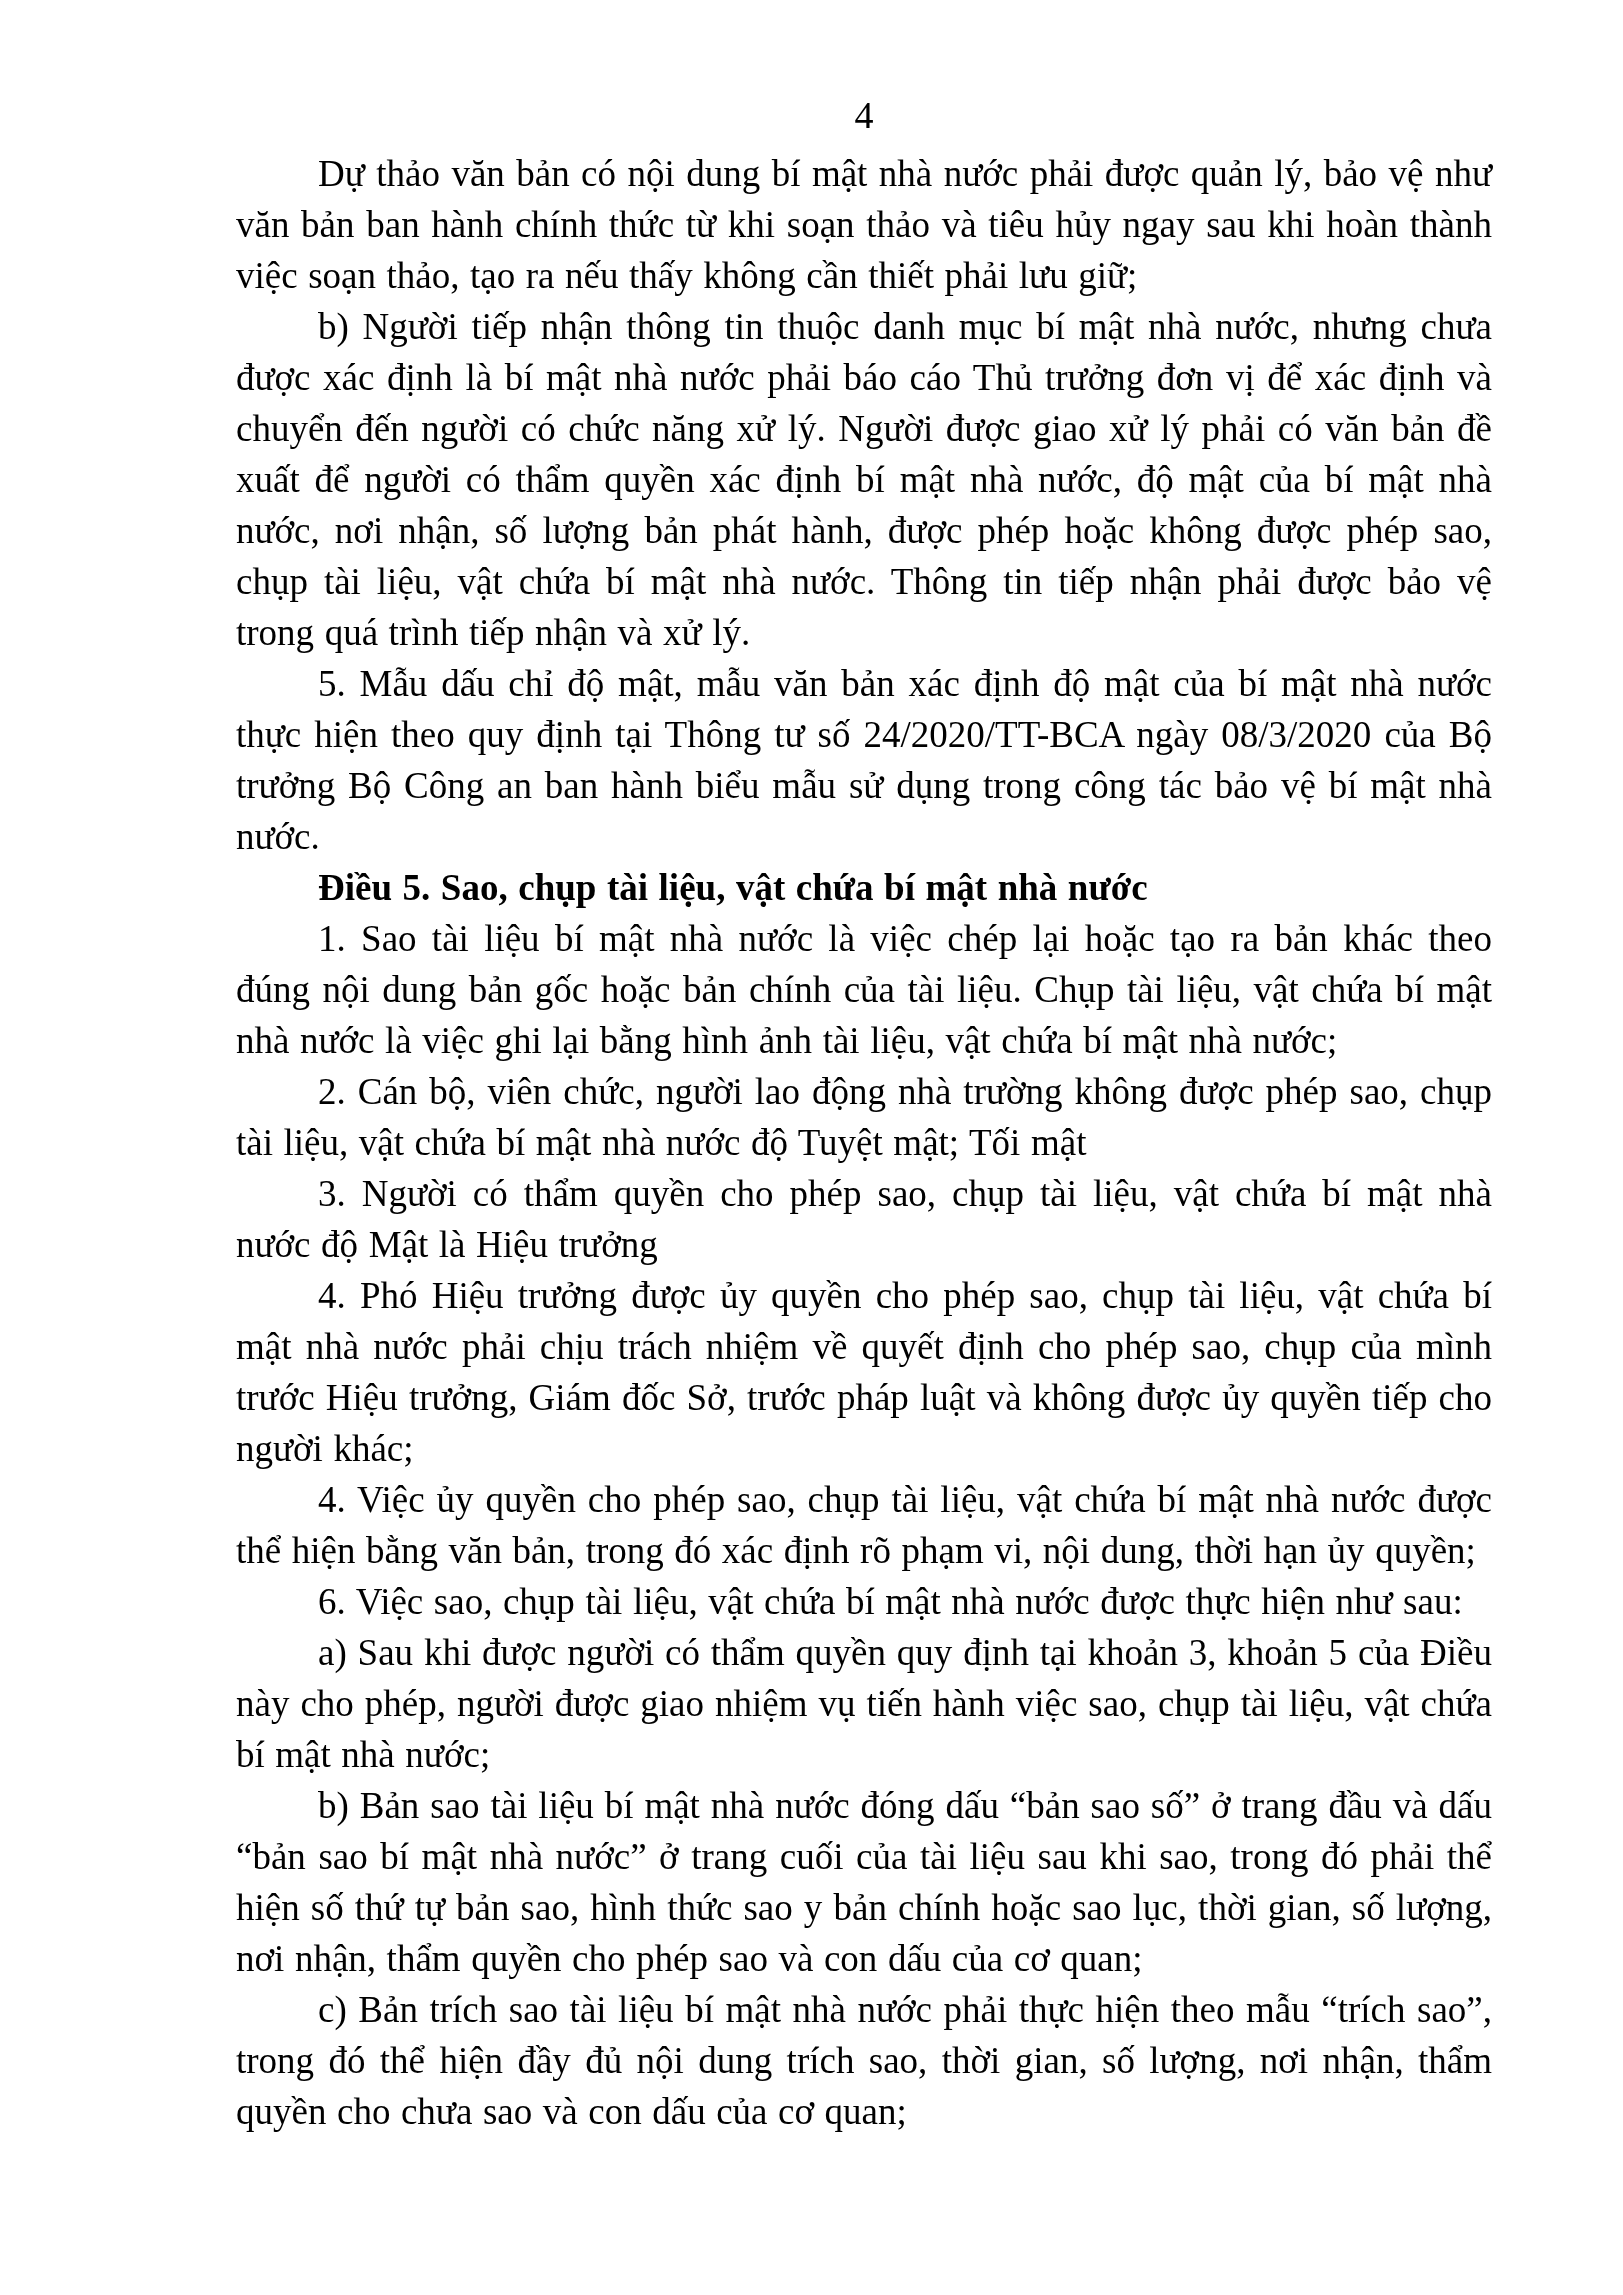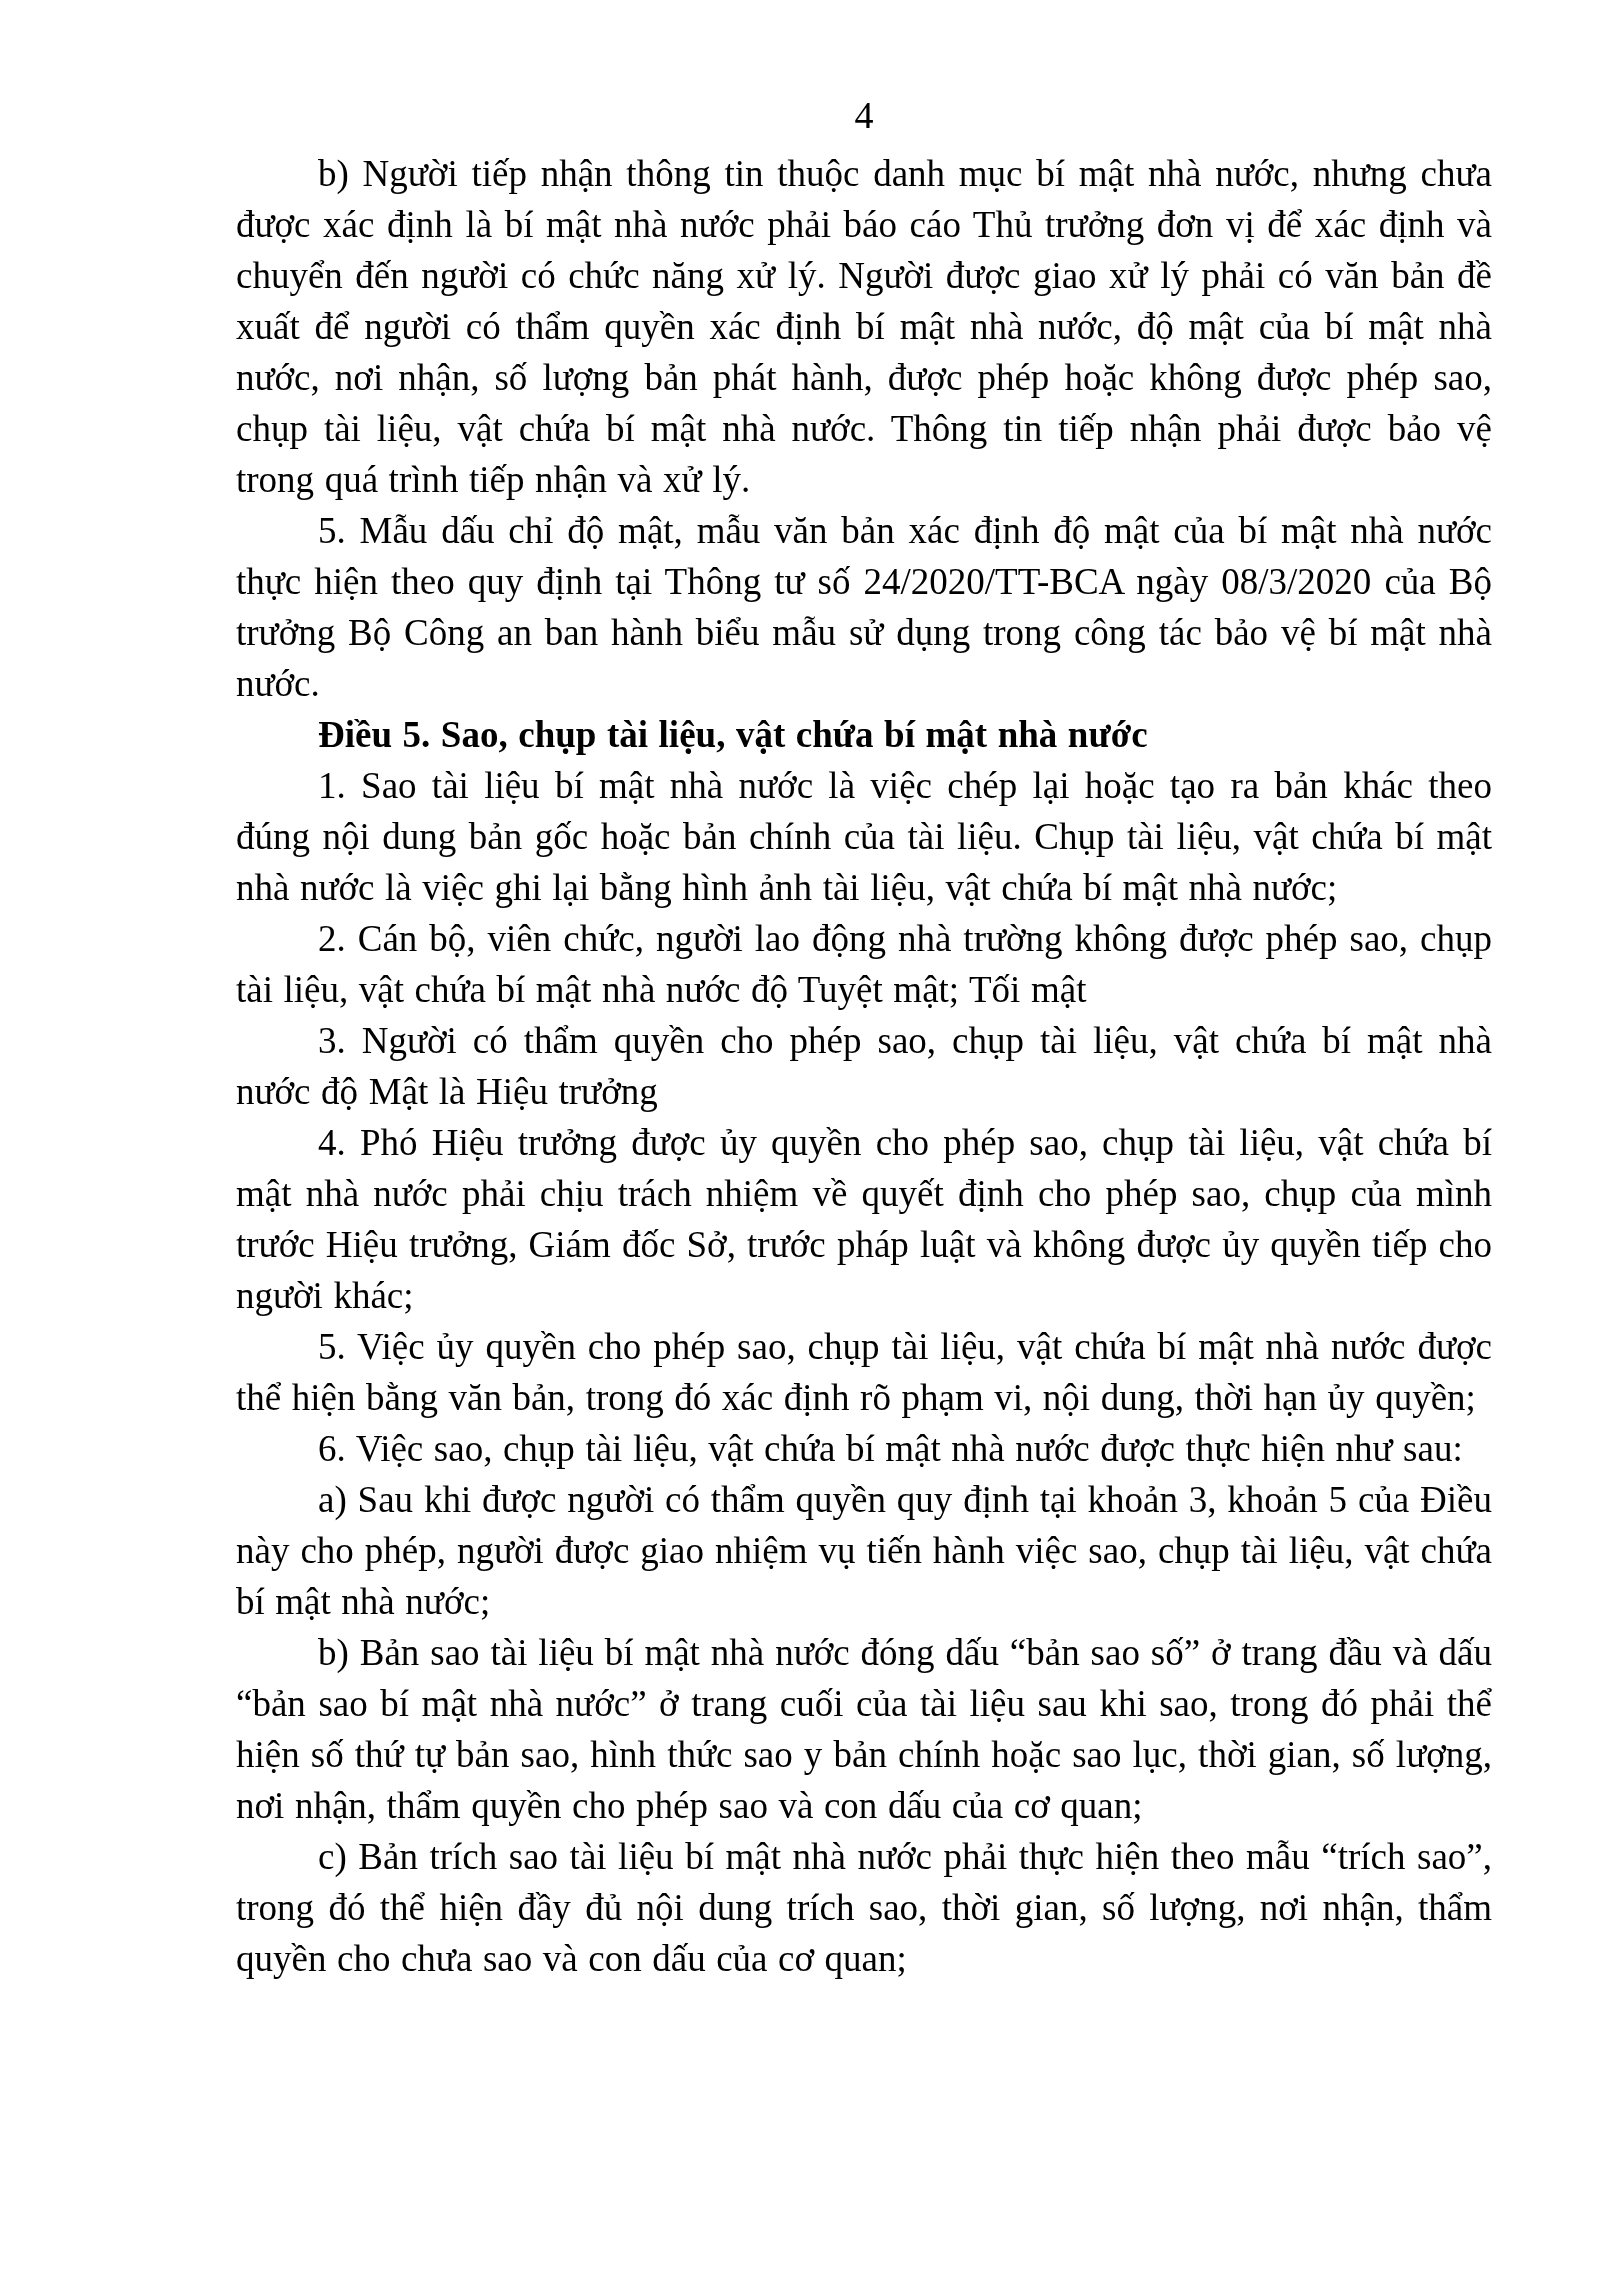--- a/index.html
+++ b/index.html
@@ -46,28 +46,29 @@
   }
 </style>
 </head>
 <body>
 
 <div class="page">
 
   <div class="page-number">4</div>
 
   <div class="content">
+    <p>Dự thảo văn bản có nội dung bí mật nhà nước phải được quản lý, bảo vệ như văn bản ban hành chính thức từ khi soạn thảo và tiêu hủy ngay sau khi hoàn thành việc soạn thảo, tạo ra nếu thấy không cần thiết phải lưu giữ;</p>
     <p>b) Người tiếp nhận thông tin thuộc danh mục bí mật nhà nước, nhưng chưa được xác định là bí mật nhà nước phải báo cáo Thủ trưởng đơn vị để xác định và chuyển đến người có chức năng xử lý. Người được giao xử lý phải có văn bản đề xuất để người có thẩm quyền xác định bí mật nhà nước, độ mật của bí mật nhà nước, nơi nhận, số lượng bản phát hành, được phép hoặc không được phép sao, chụp tài liệu, vật chứa bí mật nhà nước. Thông tin tiếp nhận phải được bảo vệ trong quá trình tiếp nhận và xử lý.</p>
     <p>5. Mẫu dấu chỉ độ mật, mẫu văn bản xác định độ mật của bí mật nhà nước thực hiện theo quy định tại Thông tư số 24/2020/TT-BCA ngày 08/3/2020 của Bộ trưởng Bộ Công an ban hành biểu mẫu sử dụng trong công tác bảo vệ bí mật nhà nước.</p>
     <p class="heading">Điều 5. Sao, chụp tài liệu, vật chứa bí mật nhà nước</p>
     <p>1. Sao tài liệu bí mật nhà nước là việc chép lại hoặc tạo ra bản khác theo đúng nội dung bản gốc hoặc bản chính của tài liệu. Chụp tài liệu, vật chứa bí mật nhà nước là việc ghi lại bằng hình ảnh tài liệu, vật chứa bí mật nhà nước;</p>
     <p>2. Cán bộ, viên chức, người lao động nhà trường không được phép sao, chụp tài liệu, vật chứa bí mật nhà nước độ Tuyệt mật; Tối mật</p>
     <p>3. Người có thẩm quyền cho phép sao, chụp tài liệu, vật chứa bí mật nhà nước độ Mật là Hiệu trưởng</p>
     <p>4. Phó Hiệu trưởng được ủy quyền cho phép sao, chụp tài liệu, vật chứa bí mật nhà nước phải chịu trách nhiệm về quyết định cho phép sao, chụp của mình trước Hiệu trưởng, Giám đốc Sở, trước pháp luật và không được ủy quyền tiếp cho người khác;</p>
-    <p>5. Việc ủy quyền cho phép sao, chụp tài liệu, vật chứa bí mật nhà nước được thể hiện bằng văn bản, trong đó xác định rõ phạm vi, nội dung, thời hạn ủy quyền;</p>
+    <p>4. Việc ủy quyền cho phép sao, chụp tài liệu, vật chứa bí mật nhà nước được thể hiện bằng văn bản, trong đó xác định rõ phạm vi, nội dung, thời hạn ủy quyền;</p>
     <p>6. Việc sao, chụp tài liệu, vật chứa bí mật nhà nước được thực hiện như sau:</p>
     <p>a) Sau khi được người có thẩm quyền quy định tại khoản 3, khoản 5 của Điều này cho phép, người được giao nhiệm vụ tiến hành việc sao, chụp tài liệu, vật chứa bí mật nhà nước;</p>
     <p>b) Bản sao tài liệu bí mật nhà nước đóng dấu “bản sao số” ở trang đầu và dấu “bản sao bí mật nhà nước” ở trang cuối của tài liệu sau khi sao, trong đó phải thể hiện số thứ tự bản sao, hình thức sao y bản chính hoặc sao lục, thời gian, số lượng, nơi nhận, thẩm quyền cho phép sao và con dấu của cơ quan;</p>
     <p>c) Bản trích sao tài liệu bí mật nhà nước phải thực hiện theo mẫu “trích sao”, trong đó thể hiện đầy đủ nội dung trích sao, thời gian, số lượng, nơi nhận, thẩm quyền cho chưa sao và con dấu của cơ quan;</p>
   </div>
 
 </div>
 
 
 </body></html>

